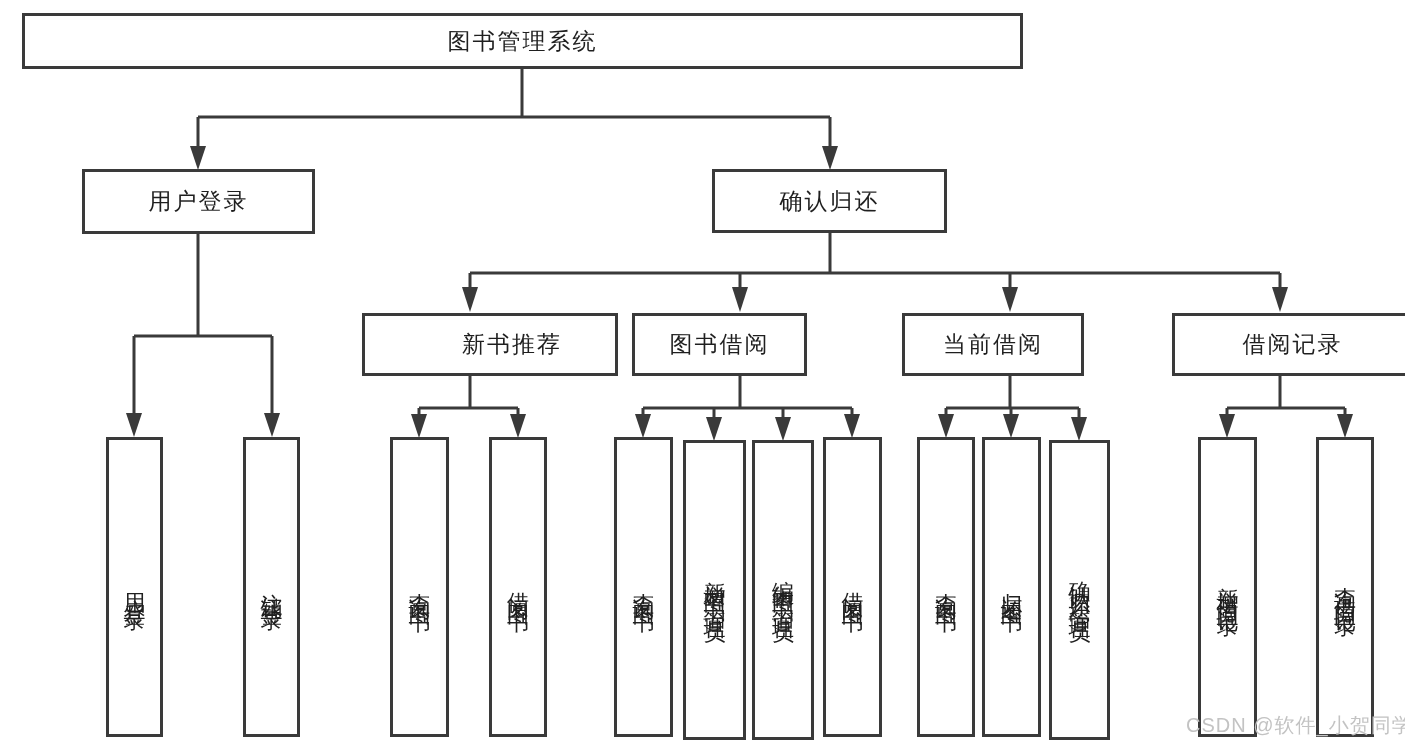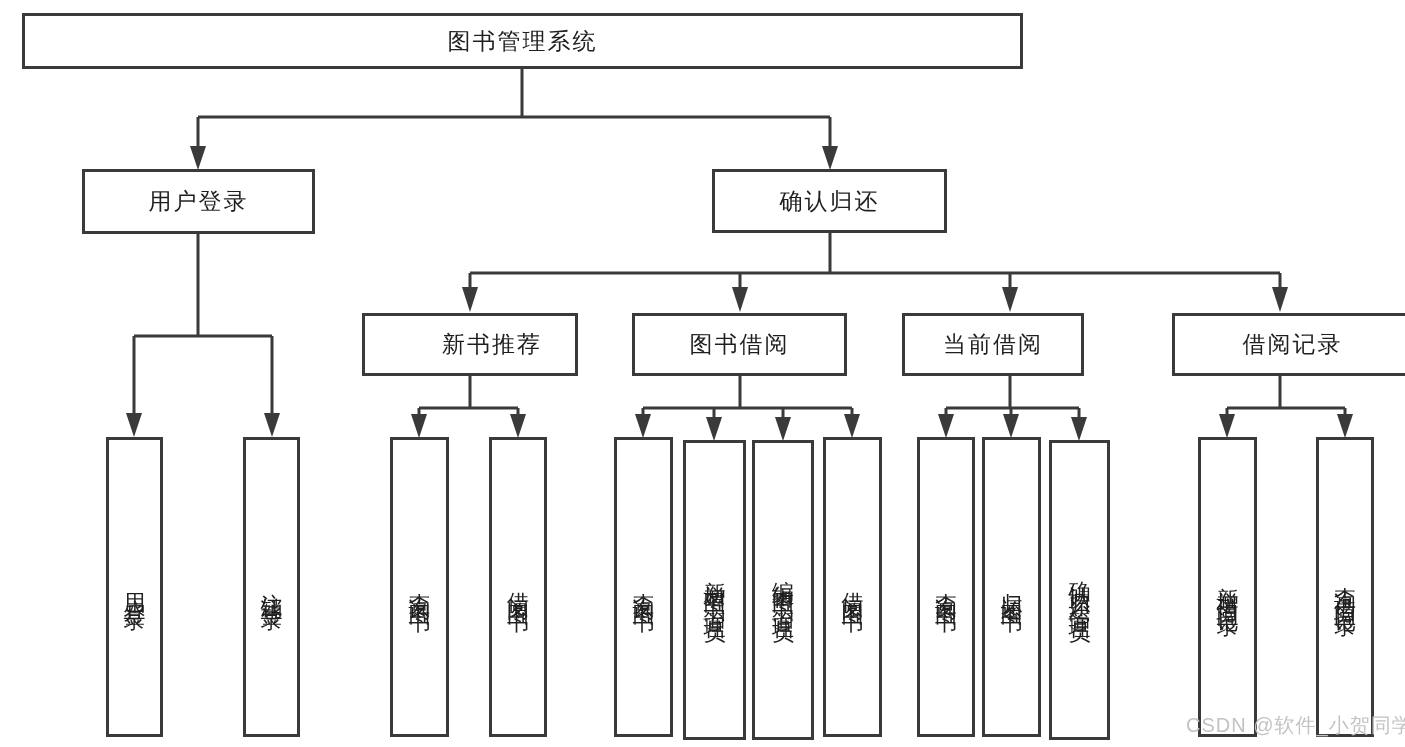--- a/index.html
+++ b/index.html
@@ -92,22 +92,22 @@
       <path d="M1219 414 H1235 L1227 438 Z"></path>
       <path d="M1337 414 H1353 L1345 438 Z"></path>
     </g>
   </svg>
 
   <div class="box hbox" style="left:22px;top:13px;width:1001px;height:56px;">图书管理系统</div>
 
   <div class="box hbox" style="left:82px;top:169px;width:233px;height:65px;">用户登录</div>
   <div class="box hbox" style="left:712px;top:169px;width:235px;height:64px;">确认归还</div>
 
-  <div class="box hbox" style="left:362px;top:313px;width:216px;height:63px;padding-left:44px;">新书推荐</div>
-  <div class="box hbox" style="left:632px;top:313px;width:215px;height:63px;">图书借阅</div>
+  <div class="box hbox" style="left:362px;top:313px;width:256px;height:63px;padding-left:44px;">新书推荐</div>
+  <div class="box hbox" style="left:632px;top:313px;width:175px;height:63px;">图书借阅</div>
   <div class="box hbox" style="left:902px;top:313px;width:182px;height:63px;">当前借阅</div>
   <div class="box hbox" style="left:1172px;top:313px;width:241px;height:63px;text-align:right;">借阅记录</div>
 
   <div class="box vbox" style="left:106px;top:437px;width:57px;height:300px;">用户登录</div>
   <div class="box vbox" style="left:243px;top:437px;width:57px;height:300px;">注销登录</div>
 
   <div class="box vbox" style="left:390px;top:437px;width:59px;height:300px;">查询图书</div>
   <div class="box vbox" style="left:489px;top:437px;width:58px;height:300px;">借阅图书</div>
 
   <div class="box vbox" style="left:614px;top:437px;width:59px;height:300px;">查询图书</div>

